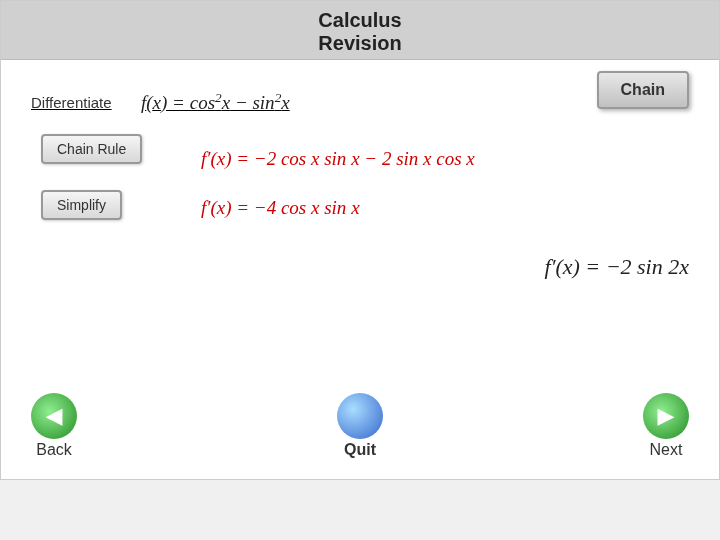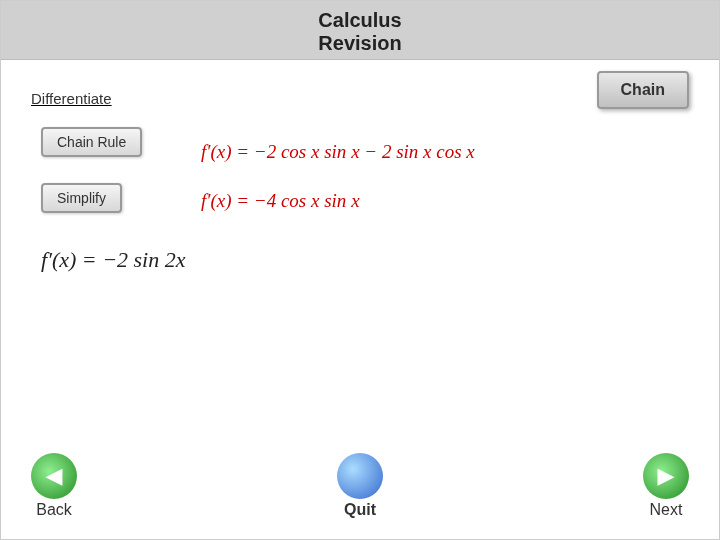--- a/index.html
+++ b/index.html
@@ -8,21 +8,21 @@
       width: 720px;
       height: 540px;
       background: #f0f0f0;
       font-family: Arial, sans-serif;
       overflow: hidden;
       position: relative;
     }
 
     .main-container {
       width: 720px;
-      height: 540px;
+      height: 480px;
       background: white;
       border: 1px solid #ccc;
       position: relative;
     }
 
     
     .header {
       background: #d0d0d0;
       text-align: center;
       padding: 8px 0 4px 0;
@@ -218,41 +218,44 @@
 
     .formula-row-simplify {
       display: flex;
       align-items: center;
       margin-bottom: 28px;
       padding-left: 10px;
     }
 
     .formula-row-final {
       display: flex;
-      justify-content: flex-start;
+      justify-content: flex-end;
       padding-left: 10px;
       margin-bottom: 16px;
     }
   </style>
 </head>
 <body>
 
 <div class="main-container">
 
   <div class="header">
     <div class="header-title-top">Calculus</div>
     <div class="header-title-bottom">Revision</div>
   </div>
 
   <button class="drill-button">Chain</button>
 
   <div class="content">
 
     <div class="differentiate-row">
       <span class="differentiate-label">Differentiate</span>
+      <span class="math-formula-black">
+        <i>f</i>(<i>x</i>) = cos<sup>2</sup><i>x</i> − sin<sup>2</sup><i>x</i>
+      </span>
     </div>
 
     <div class="formula-row-chain">
       <div class="section-label-col">
         <button class="chain-rule-btn">Chain Rule</button>
       </div>
       <div class="formula-col">
         <span class="math-formula">
           <i>f</i>′(<i>x</i>) = −2 cos <i>x</i> sin <i>x</i> − 2 sin <i>x</i> cos <i>x</i>
         </span>

